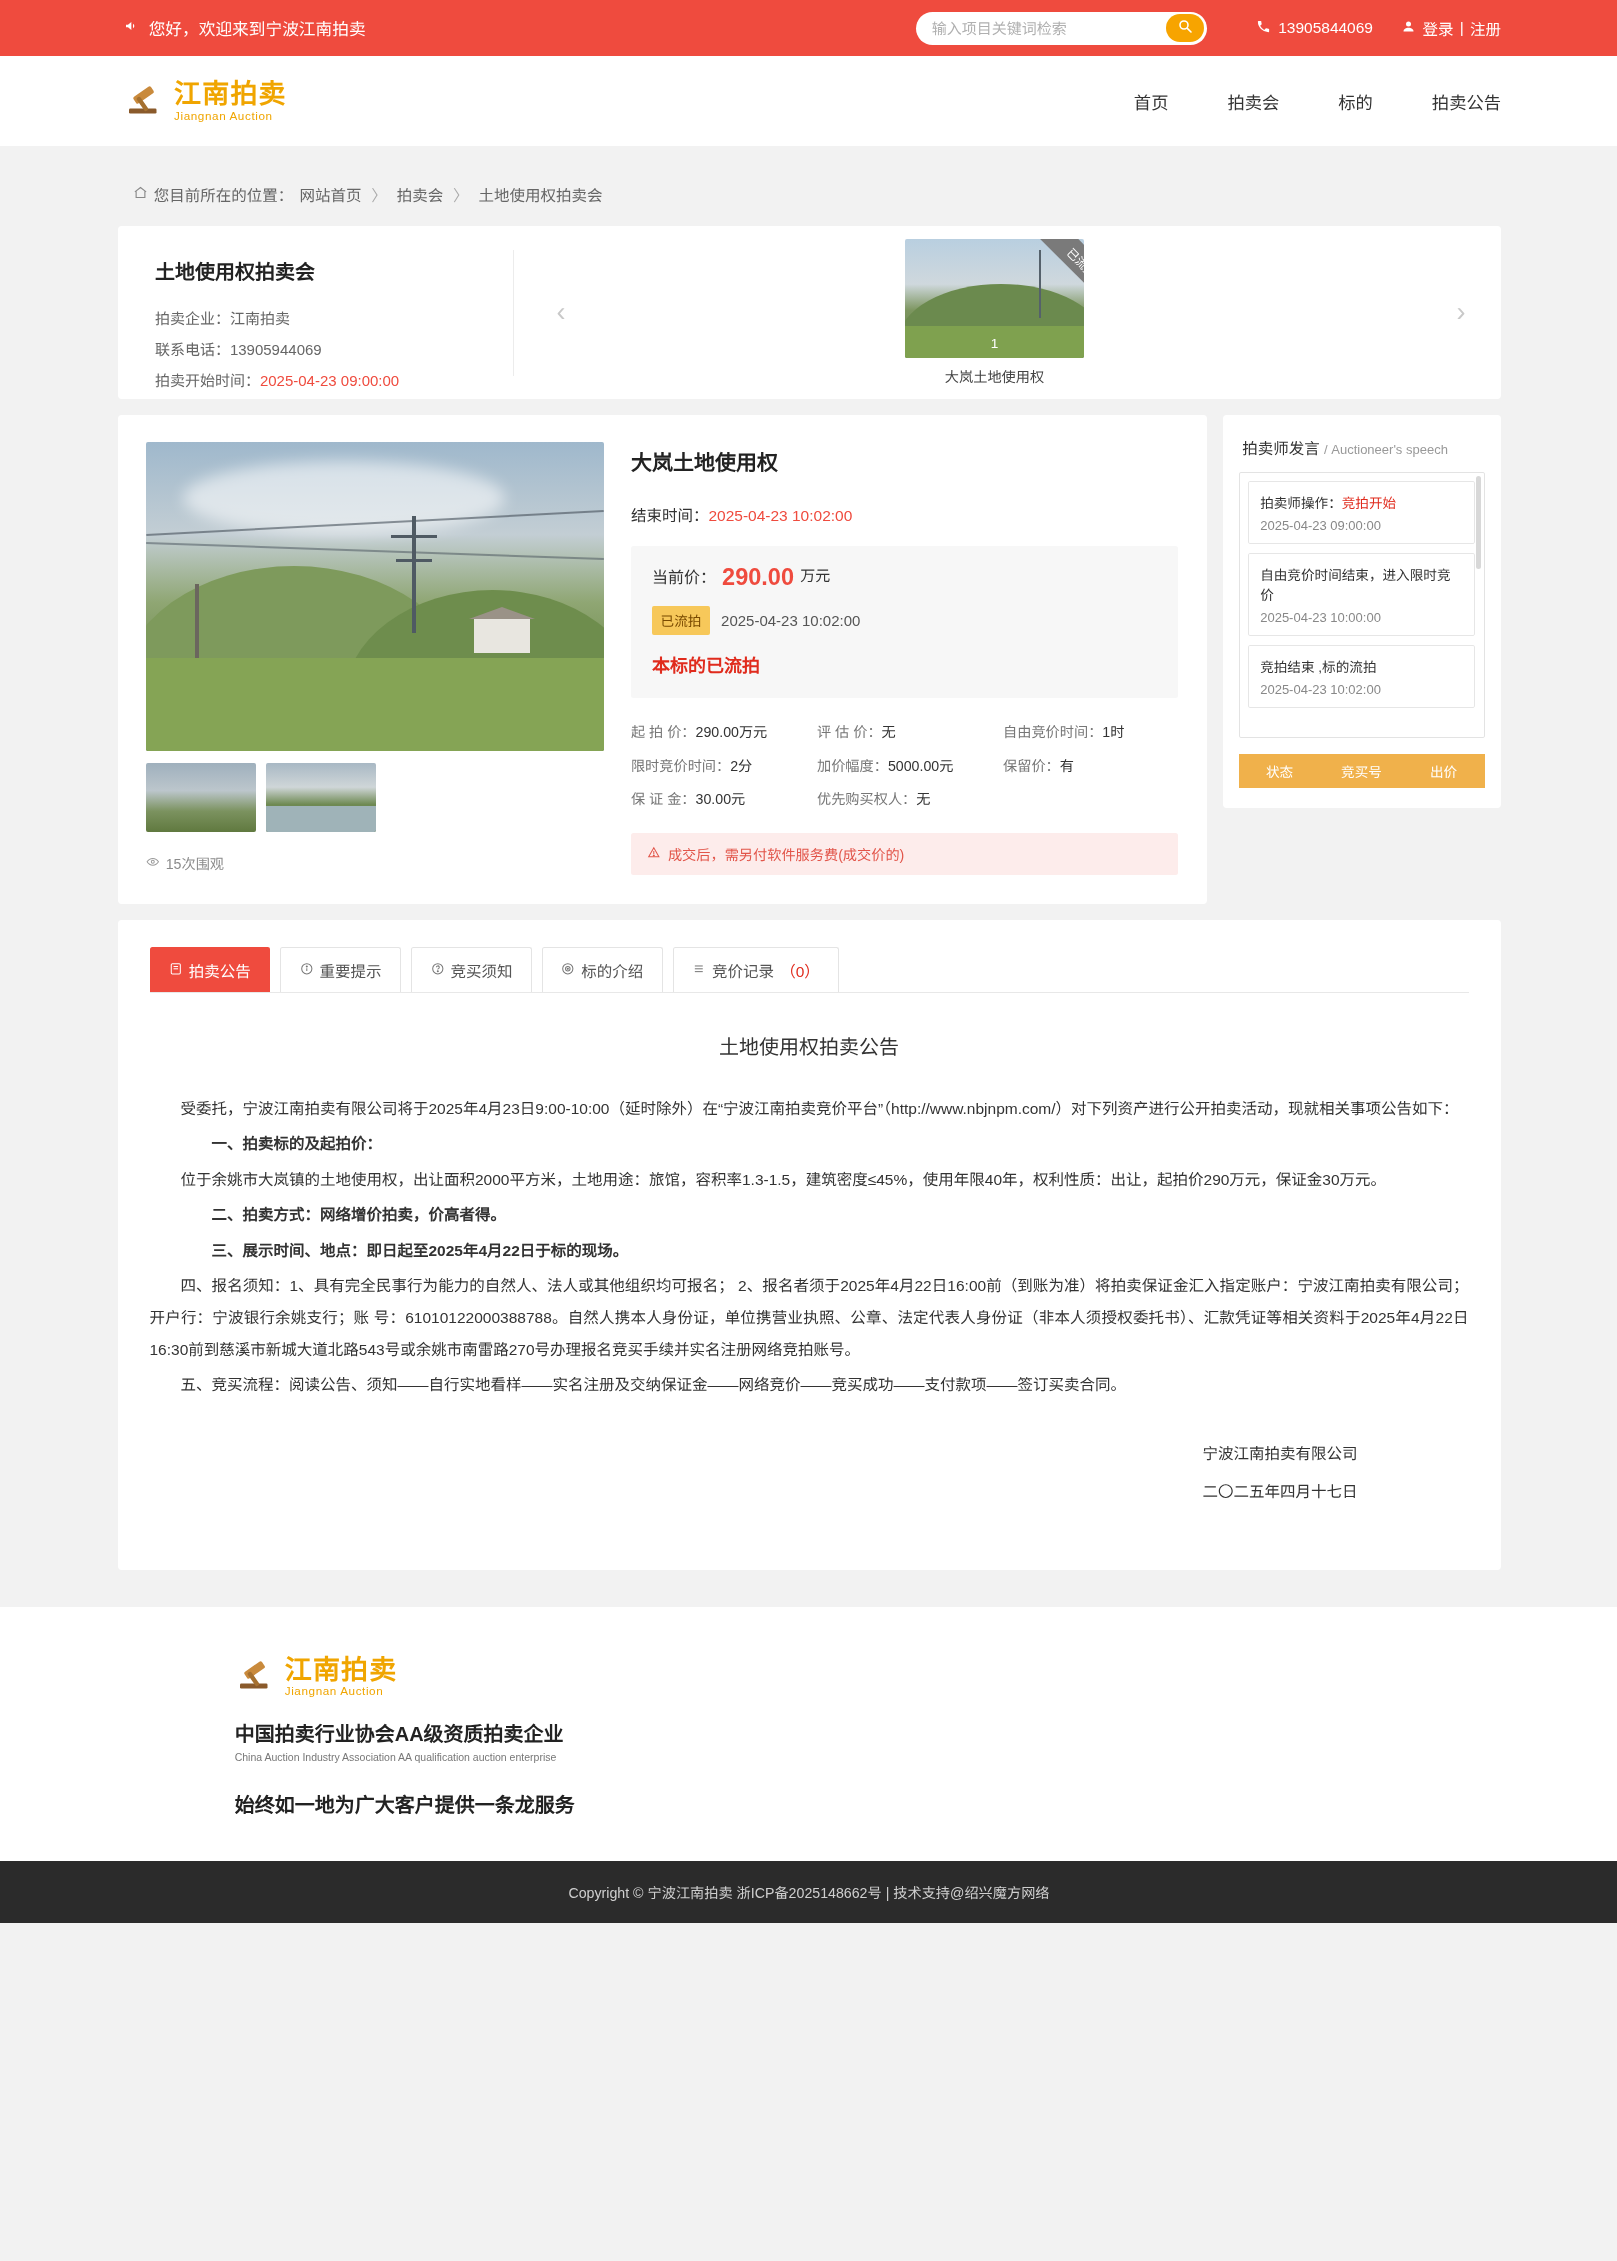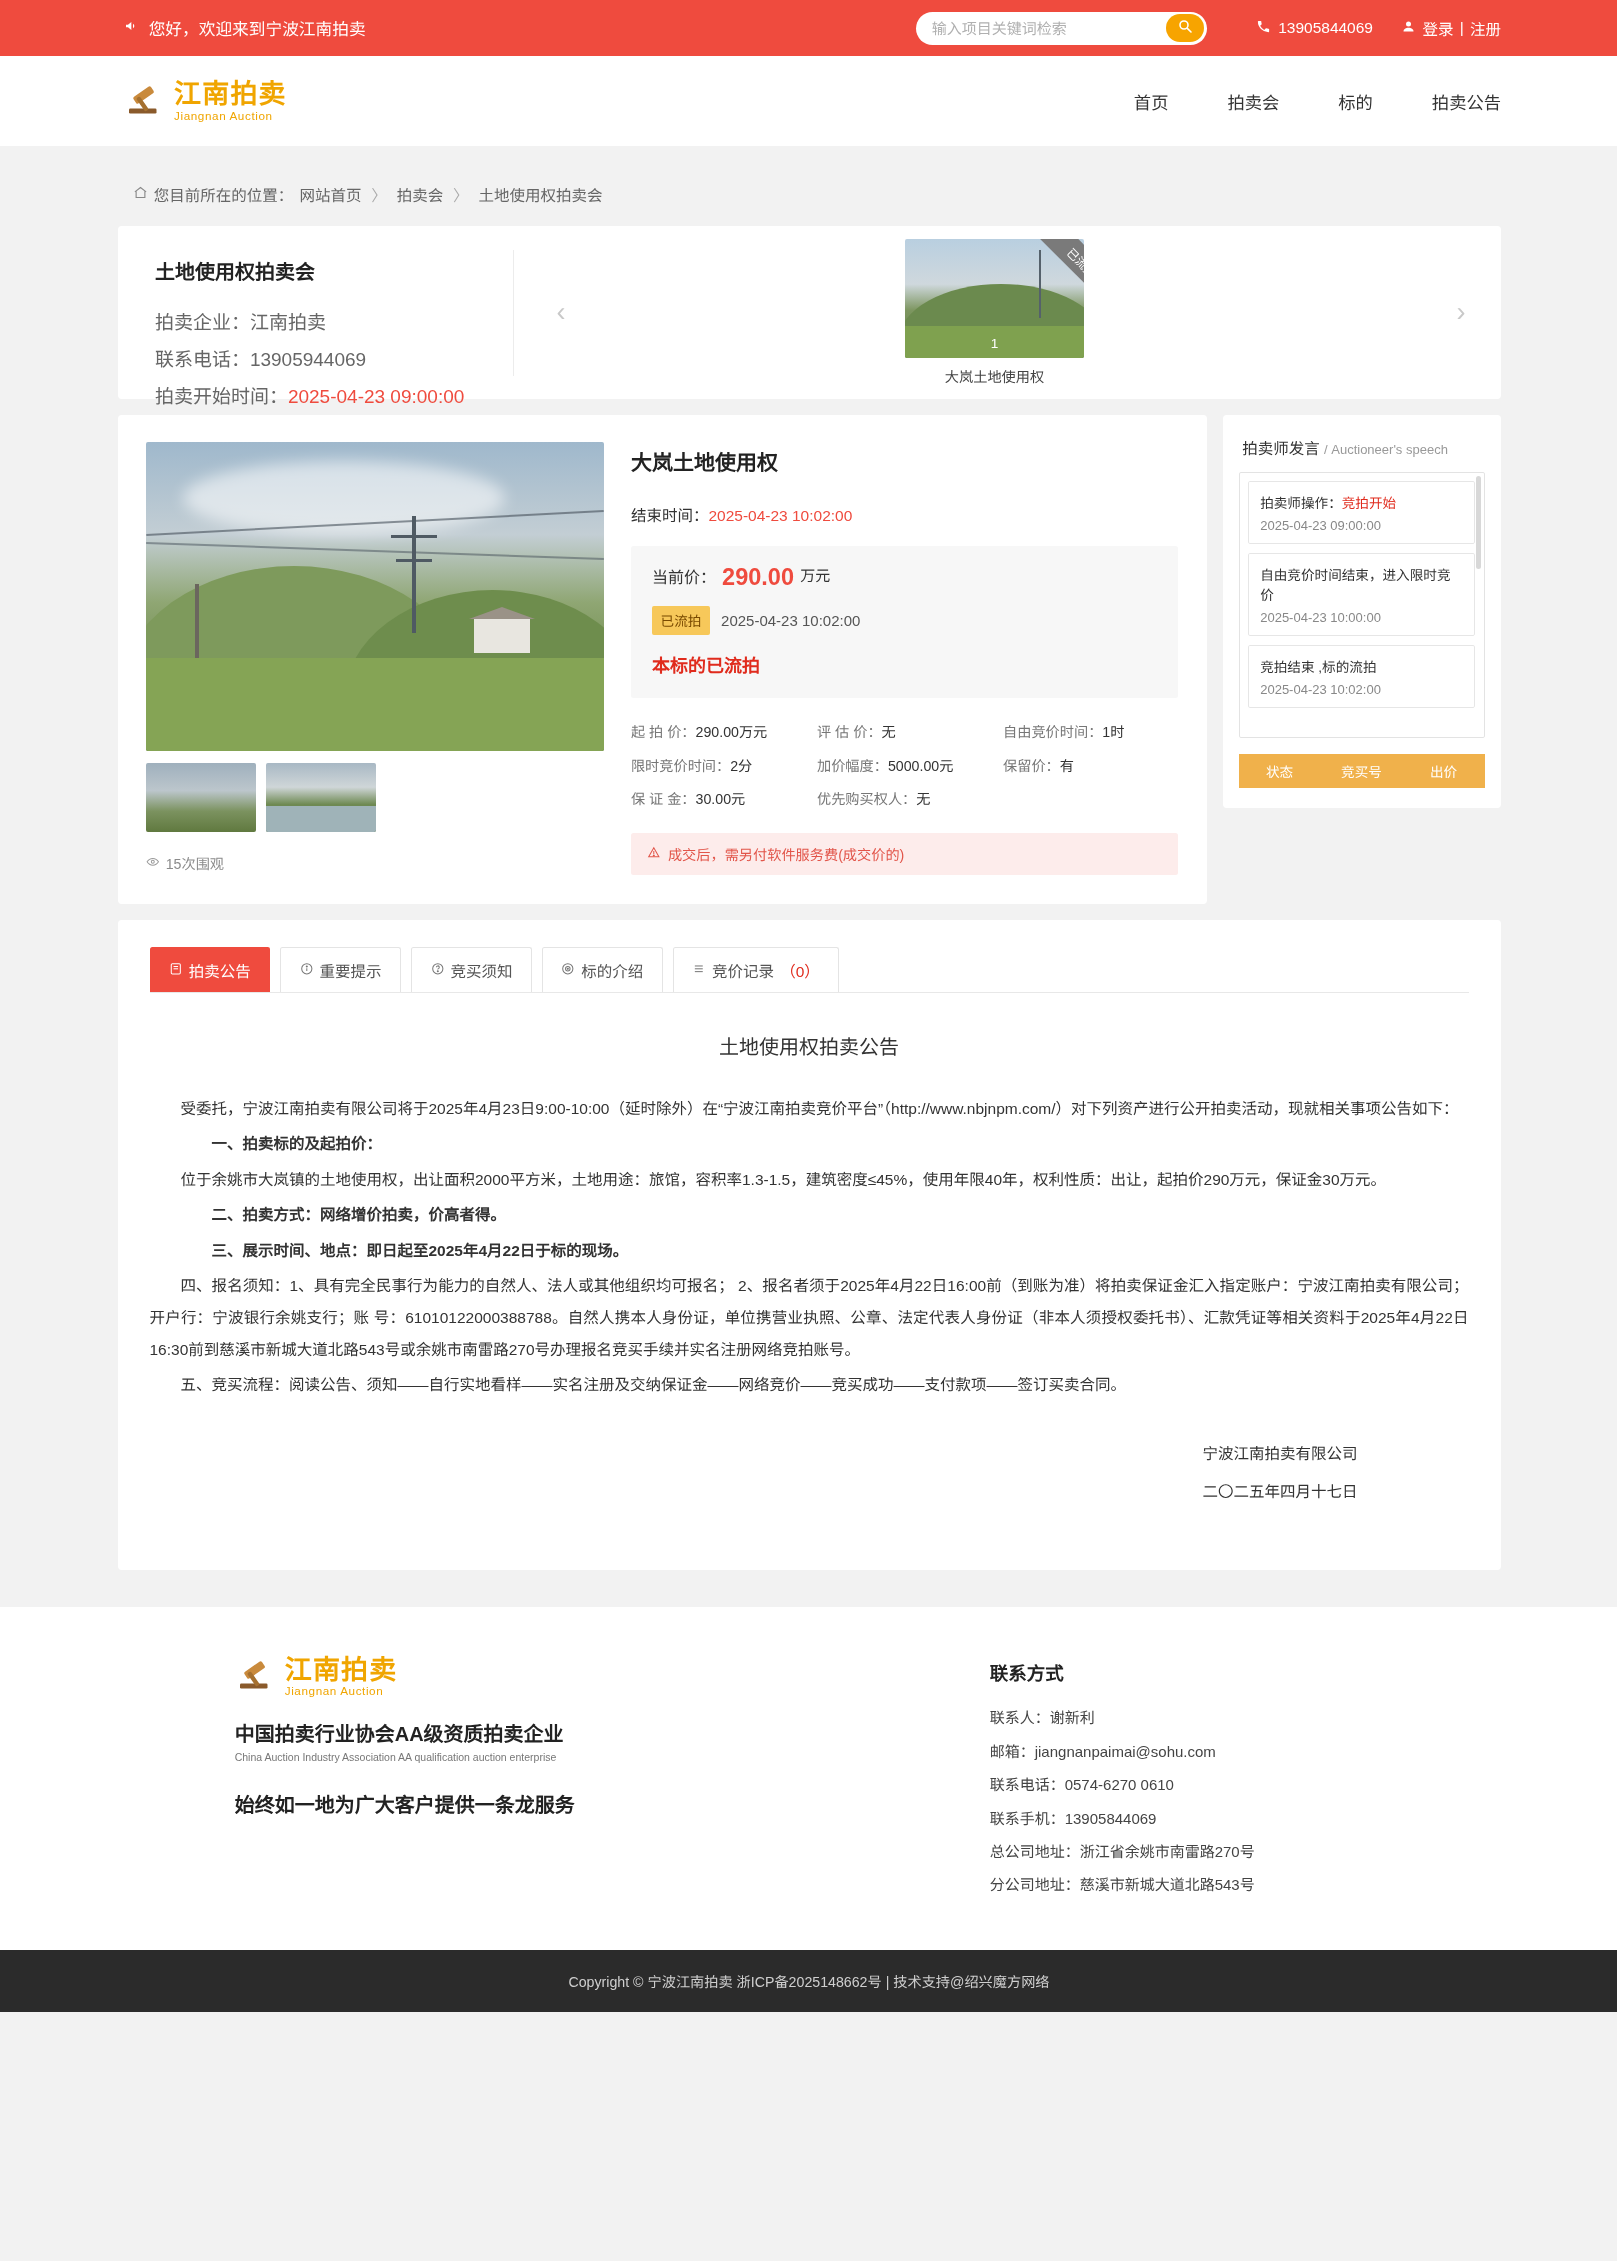--- a/index.html
+++ b/index.html
@@ -67,21 +67,21 @@
   }
   .breadcrumb .sep { color: #aaa; margin: 0 3.7px; }
 
   
   .session-card {
     background: #fff; border-radius: 3.7px; display: flex; align-items: stretch;
     padding: 23.5px 25px; height: 173px;
   }
   .session-info { width: 371px; padding: 6.2px 0 0 12.4px; border-right: 0.6px solid #ececec; }
   .session-title { font-size: 20px; font-weight: bold; color: #222; margin-bottom: 22px; }
-  .session-line { font-size: 19px; color: #666; margin-bottom: 10px; }
+  .session-line { font-size: 15px; color: #666; margin-bottom: 10px; }
   .session-line .hl { color: #ef4b3e; }
 
   .session-slider { flex: 1; display: flex; align-items: center; justify-content: center; gap: 25px; position: relative; }
   .arrow { font-size: 27px; color: #c9c9c9; cursor: pointer; user-select: none; }
   .arrow.right { position: absolute; right: 10px; }
   .arrow.left { position: absolute; left: 43px; }
   .lot-thumb { width: 179px; position: relative; }
   .lot-thumb .imgbox {
     width: 179px; height: 119px; border-radius: 1.9px; overflow: hidden; position: relative;
     background: linear-gradient(#b9cfe0 0%, #cfd8dd 38%, #7d9660 60%, #5f7d46 100%);
@@ -586,26 +586,17 @@
         </span>
         <span>
           <span class="logo-text-cn">江南拍卖</span><br>
           <span class="logo-text-en">Jiangnan Auction</span>
         </span>
       </div>
       <div class="footer-slogan-cn">中国拍卖行业协会AA级资质拍卖企业</div>
       <div class="footer-slogan-en">China Auction Industry Association AA qualification auction enterprise</div>
       <div class="footer-slogan-2">始终如一地为广大客户提供一条龙服务</div>
     </div>
-    <div class="footer-right">
-      <h4>联系方式</h4>
-      <div class="line">联系人：谢新利</div>
-      <div class="line">邮箱：jiangnanpaimai@sohu.com</div>
-      <div class="line">联系电话：0574-6270 0610</div>
-      <div class="line">联系手机：13905844069</div>
-      <div class="line">总公司地址：浙江省余姚市南雷路270号</div>
-      <div class="line">分公司地址：慈溪市新城大道北路543号</div>
-    </div>
   </div>
 </div>
 
 <div class="copyright">Copyright © 宁波江南拍卖 浙ICP备2025148662号 | 技术支持@绍兴魔方网络</div>
 
 
 </body></html>

